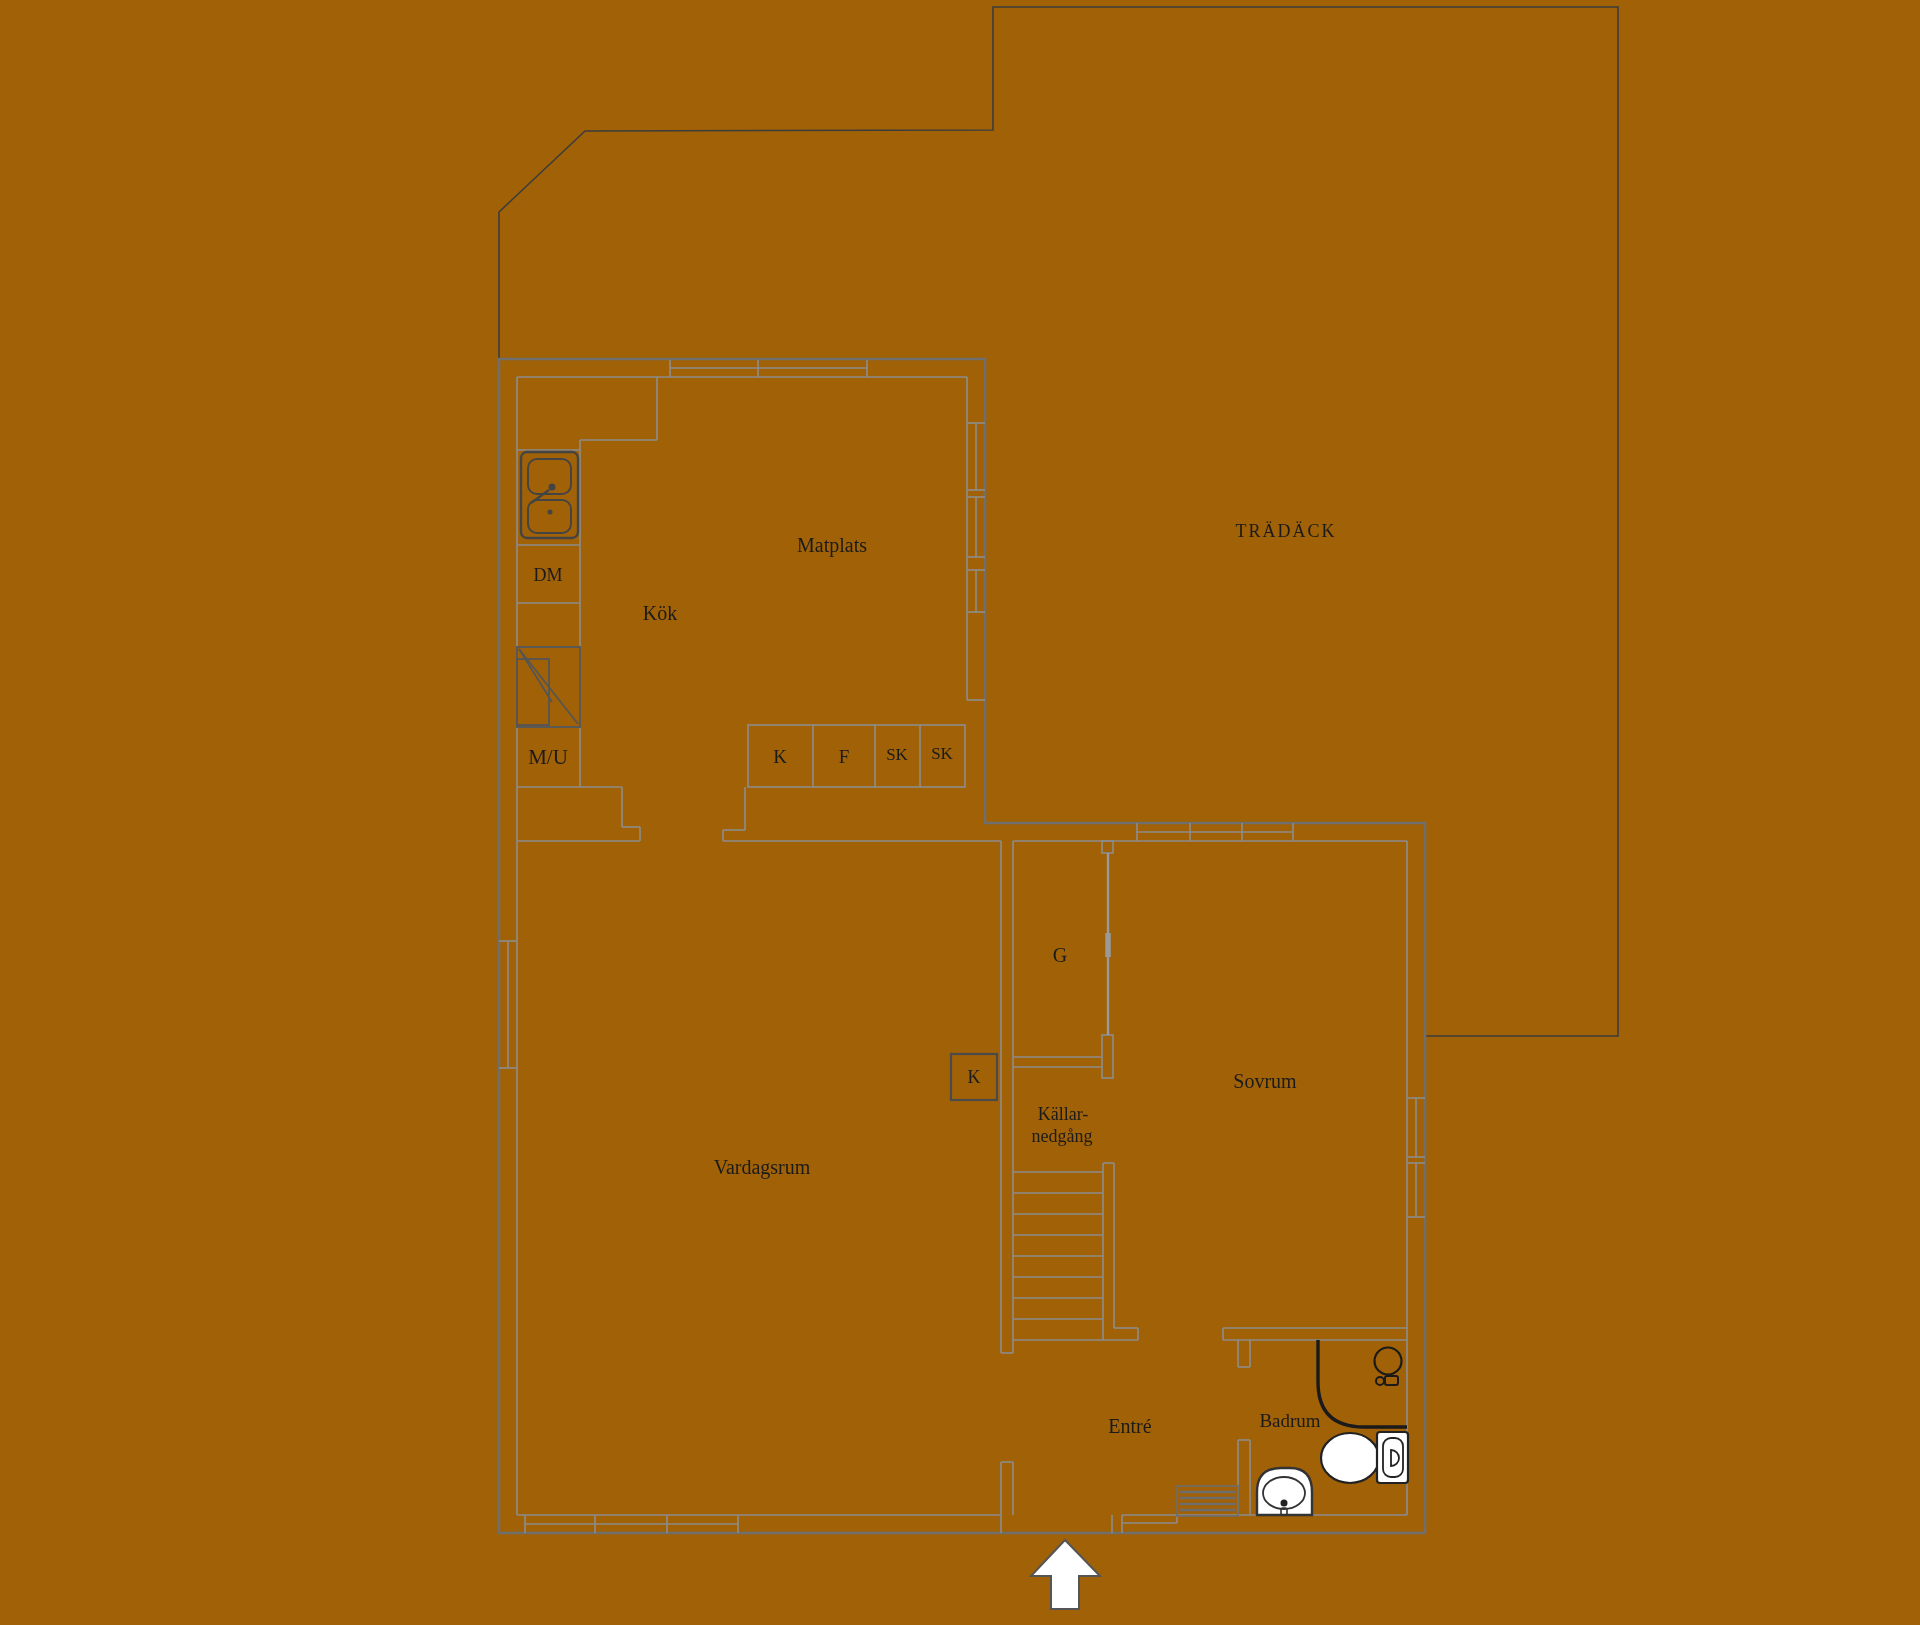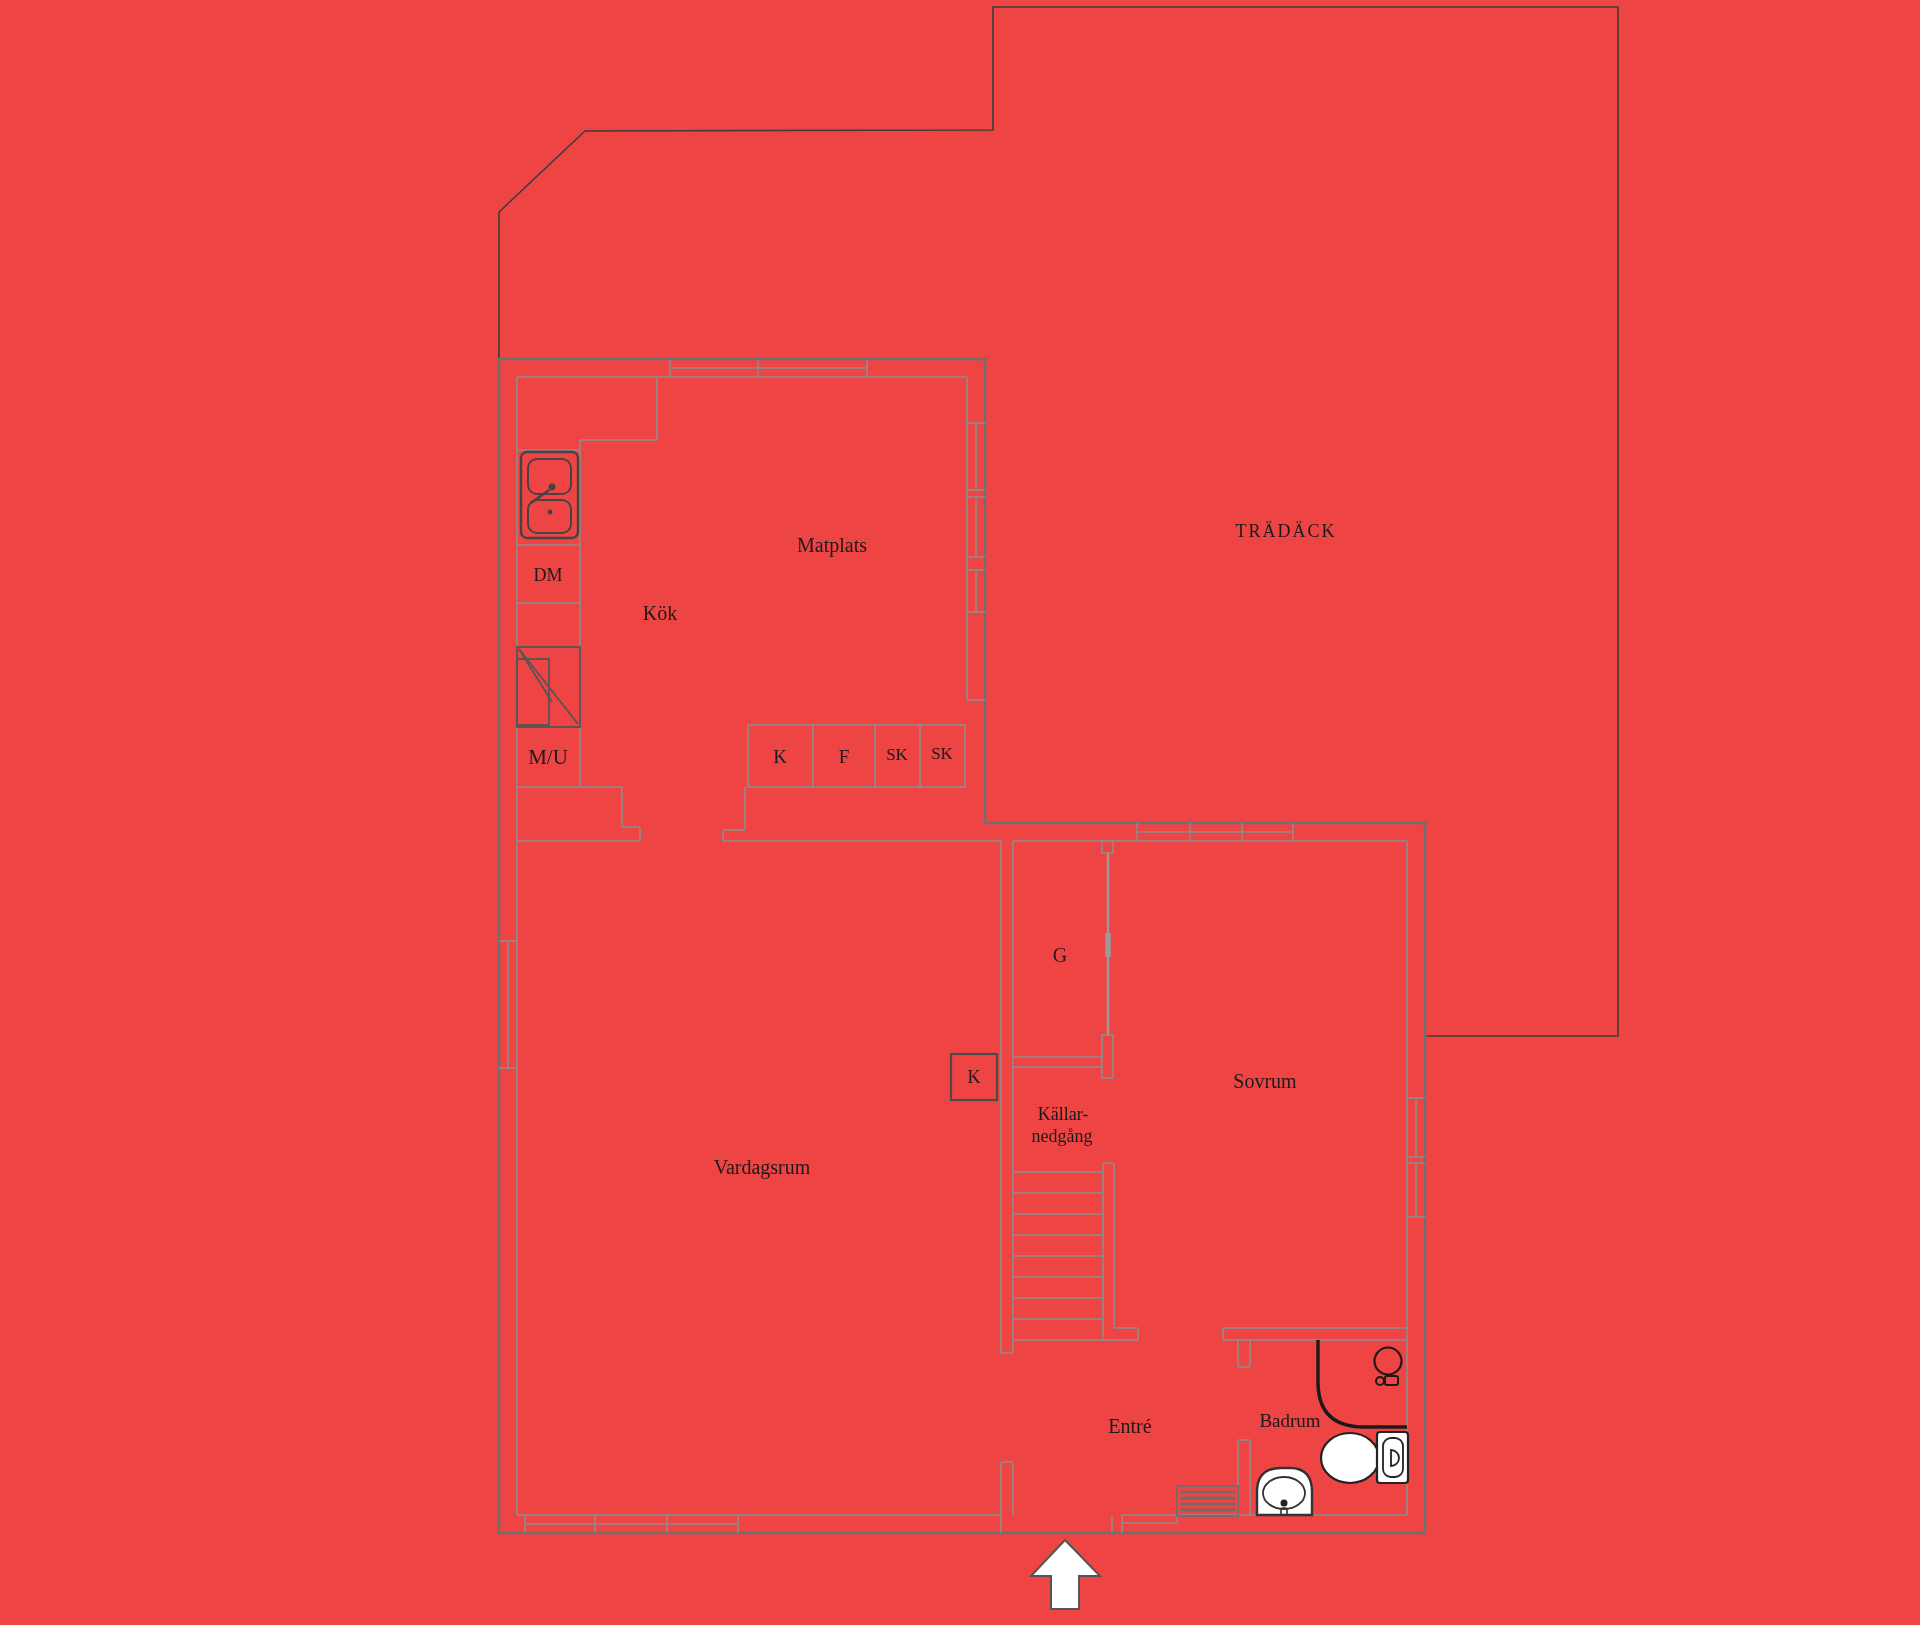--- a/index.html
+++ b/index.html
@@ -1,16 +1,16 @@
 <!DOCTYPE html>
 <html><head>
 <meta charset="utf-8">
 <style>
   html,body{margin:0;padding:0;background:#ffffff;}
-  .stage{position:relative;width:1920px;height:1625px;background:#ef4444;overflow:hidden;
+  .stage{position:relative;width:1920px;height:1625px;background:#a16207;overflow:hidden;
          font-family:"Liberation Serif", serif;}
   svg{position:absolute;left:0;top:0;}
   text{fill:#1b1b1b;font-family:"Liberation Serif", serif;}
   .room-label{font-size:20px;}
   .small-label{font-size:18px;}
   .caps-label{font-size:18px;letter-spacing:2px;}
 </style>
 </head>
 <body>
 

